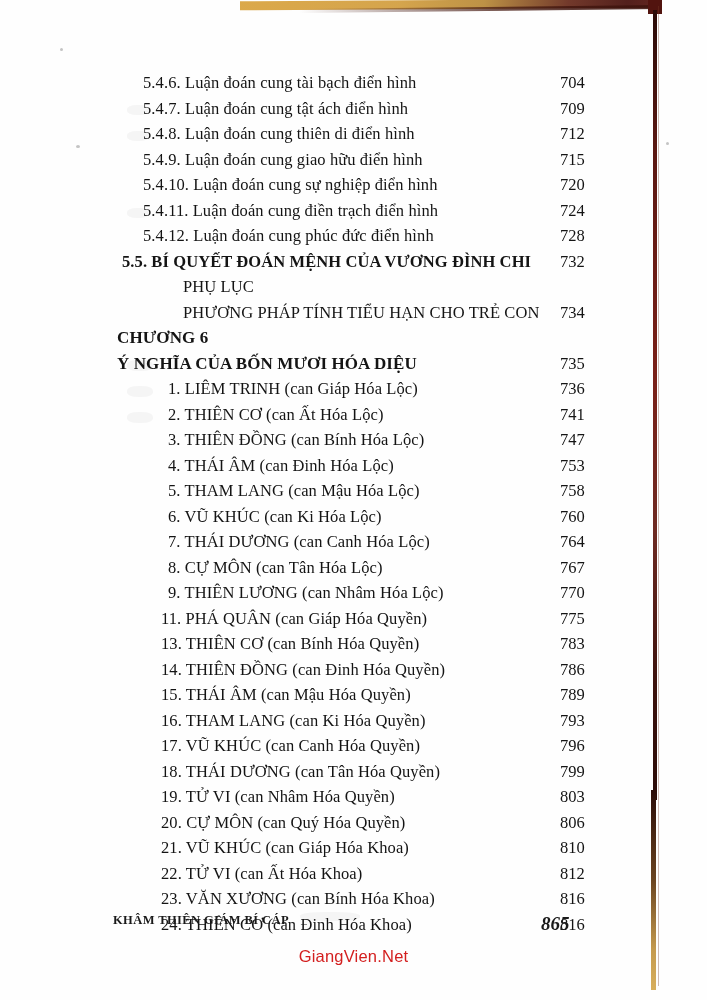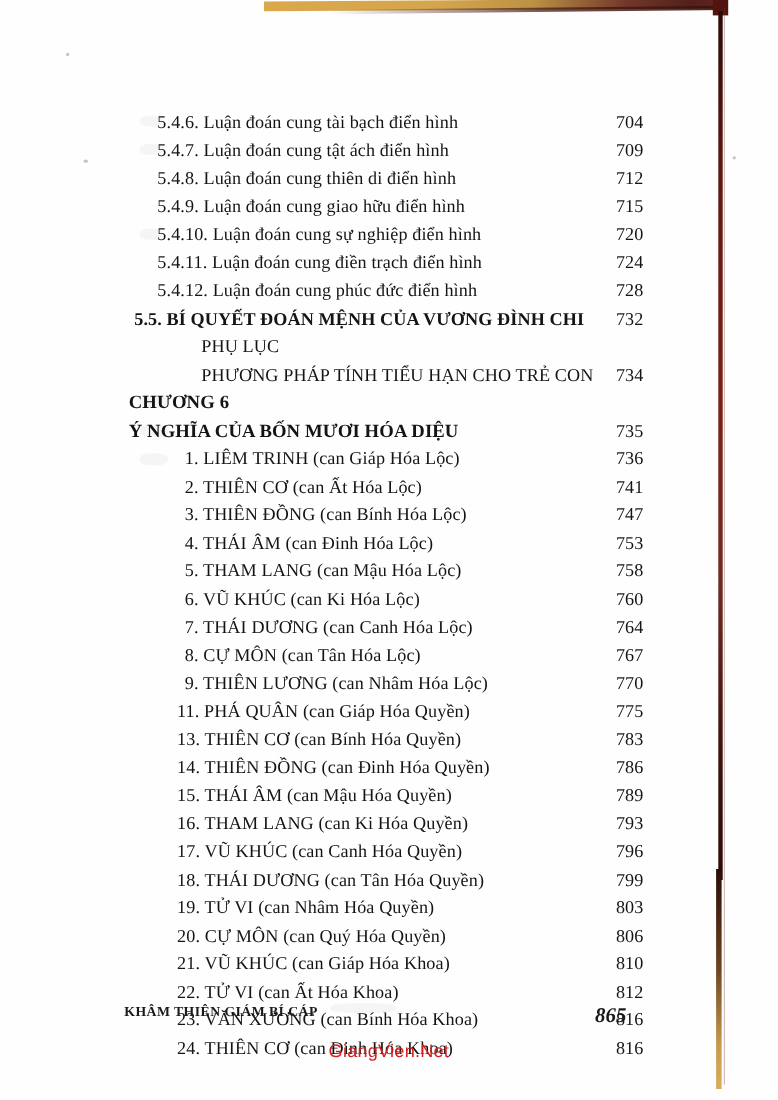--- a/index.html
+++ b/index.html
@@ -80,21 +80,20 @@
     background: rgba(0,0,0,0.035);
     border-radius: 40%;
   }
 
   
   .toc {
     position: absolute;
     top: 70px;
     left: 0;
     width: 603px;
-    margin-top: 28px;
   }
   .row {
     position: relative;
     height: 25.5px;
     line-height: 25.5px;
     white-space: nowrap;
   }
   .label {
     position: absolute;
     font-size: 16.5px;

